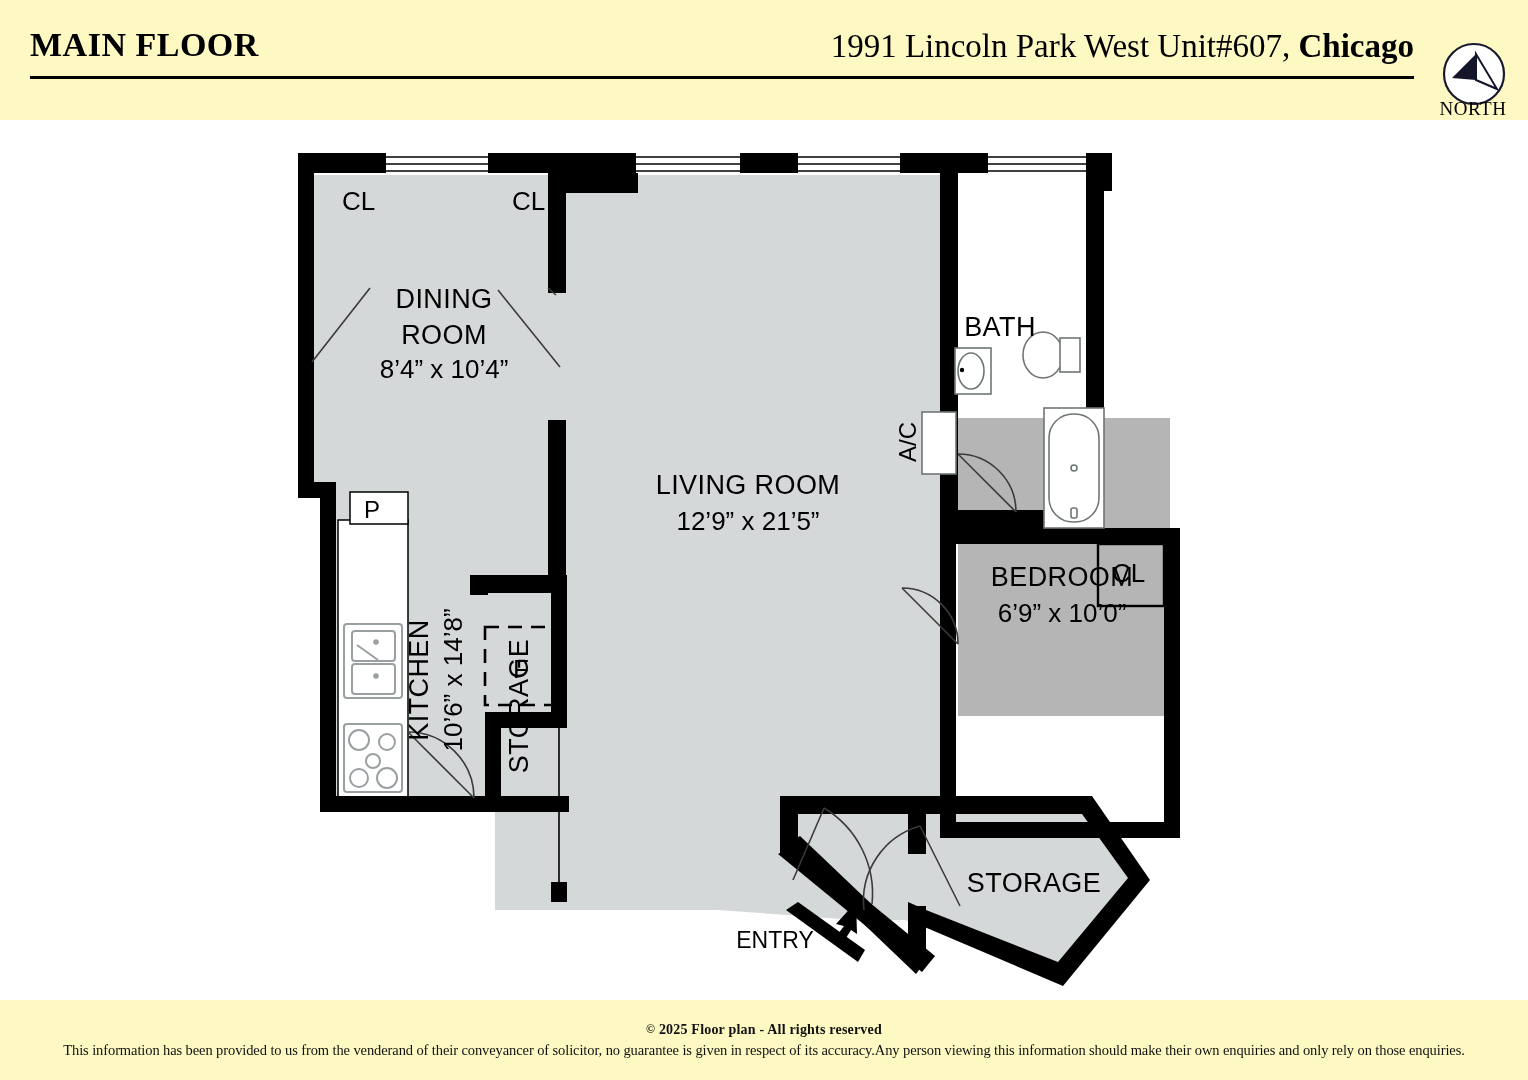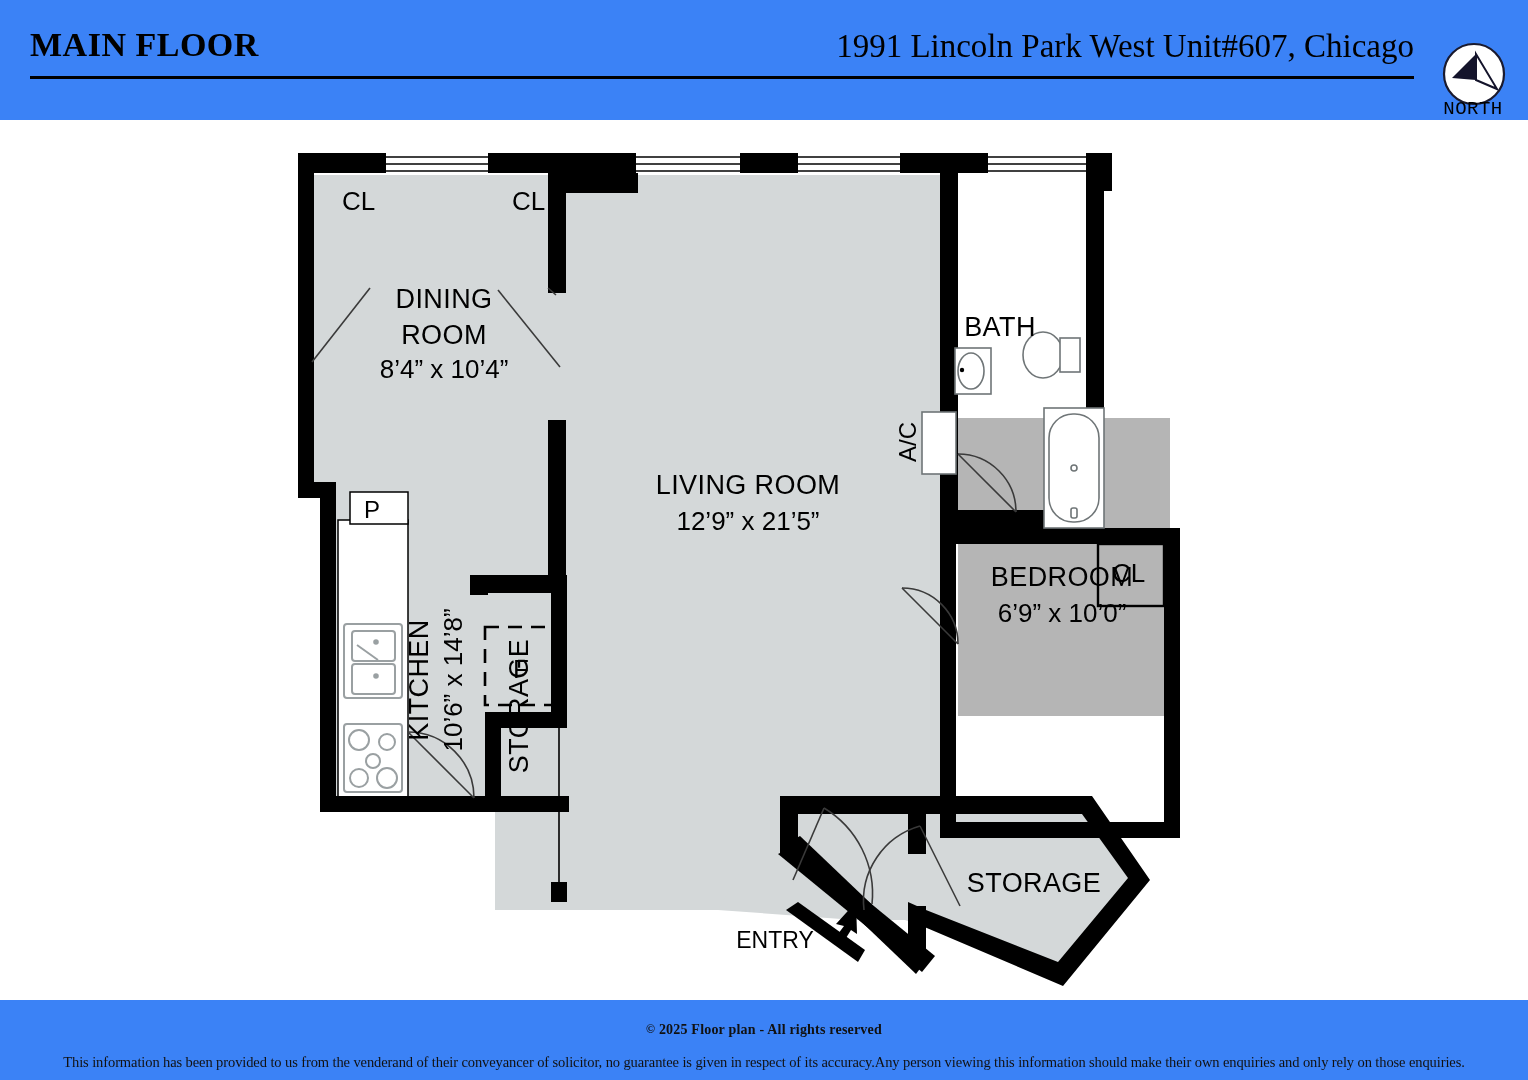--- a/index.html
+++ b/index.html
@@ -10,21 +10,21 @@
   body {
     width: 1528px;
     height: 1080px;
     position: relative;
     font-family: "Liberation Sans", sans-serif;
     overflow: hidden;
   }
   #page {
     position: absolute;
     inset: 0;
-    background: #3b82f6;
+    background: #fef9c3;
   }
 
   
   .header {
     position: absolute;
     top: 0;
     left: 0;
     width: 1528px;
     height: 130px;
   }
@@ -51,21 +51,21 @@
     position: absolute;
     left: 778px;
     top: 28px;
     width: 636px;
     text-align: right;
     font-family: "Liberation Serif", serif;
     font-size: 33px;
     color: #000;
     white-space: nowrap;
   }
-  .hdr-right .city { font-weight: normal; }
+  .hdr-right .city { font-weight: bold; }
   .hdr-rule-right {
     position: absolute;
     left: 778px;
     top: 76px;
     width: 636px;
     height: 3px;
     background: #000;
   }
 
   .compass {
@@ -74,21 +74,21 @@
     top: 36px;
     width: 80px;
     height: 90px;
   }
   .compass-label {
     position: absolute;
     left: 1427px;
     top: 98px;
     width: 92px;
     text-align: center;
-    font-family: Liberation Mono, monospace;
+    font-family: Liberation Serif, serif;
     font-size: 19px;
     letter-spacing: 0.5px;
     color: #000;
   }
 
   
   .plan-wrap {
     position: absolute;
     left: 0;
     top: 120px;
@@ -109,21 +109,21 @@
     text-align: center;
     font-size: 14px;
     letter-spacing: 0.2px;
     font-weight: bold;
   }
   .footer-copy .csym {
     font-size: 12px;
     vertical-align: 1px;
   }
   .footer-disclaimer {
-    margin-top: 16px;
+    margin-top: 4px;
     text-align: center;
     font-size: 14.5px;
     padding: 0 20px;
     white-space: nowrap;
     letter-spacing: -0.1px;
   }
 
   
   svg text {
     font-family: "Liberation Sans", sans-serif;

